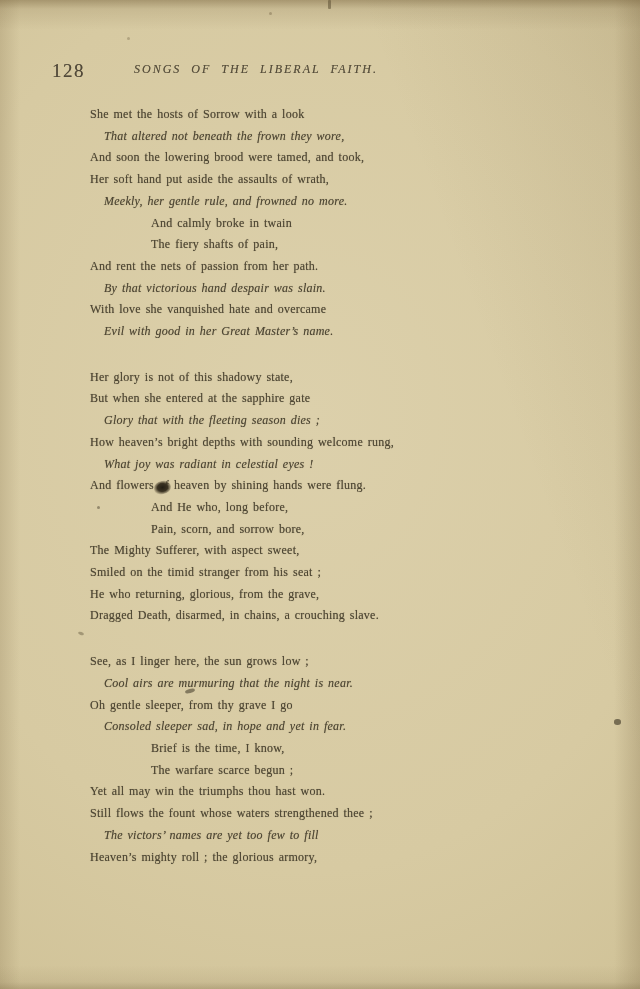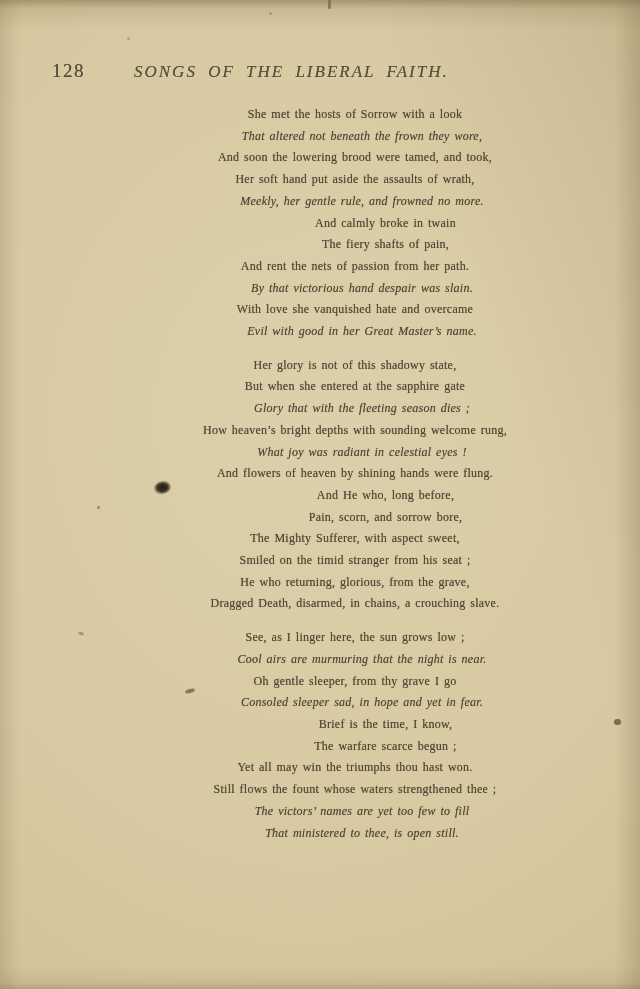--- a/index.html
+++ b/index.html
@@ -8,36 +8,35 @@
     position:relative;width:640px;height:989px;overflow:hidden;
     background:
       linear-gradient(180deg, rgba(120,100,62,.50) 0px, rgba(120,100,62,.16) 9px, rgba(120,100,62,0) 30px),
       linear-gradient(0deg,   rgba(115,96,60,.32) 0px, rgba(115,96,60,.10) 7px, rgba(115,96,60,0) 24px),
       linear-gradient(90deg,  rgba(120,100,64,.20) 0px, rgba(120,100,64,0) 20px),
       linear-gradient(270deg, rgba(120,100,64,.26) 0px, rgba(120,100,64,0) 26px),
       linear-gradient(250deg, rgba(118,98,62,.14) 0%, rgba(118,98,62,0) 28%),
       radial-gradient(120% 92% at 48% 42%, #dcd0ab 0%, #d7caa2 50%, #cfc196 82%, #c2b283 100%);
     font-family:"Liberation Serif","DejaVu Serif",serif;
     color:#4e4734;
-    text-align:center;
   }
   .page-header{position:absolute;top:60px;left:52px;right:40px;height:26px;}
   .page-number{
     position:absolute;left:0;top:0;
     font-size:19px;letter-spacing:1.5px;color:#51493a;
     text-shadow:0 0 .6px rgba(70,60,40,.55);
   }
   .running-title{
     position:absolute;left:82px;top:2px;
-    font-style:italic;font-size:17px;letter-spacing:2px;word-spacing:5px;
+    font-style:italic;font-size:12px;letter-spacing:2px;word-spacing:5px;
     color:#564e3c;white-space:nowrap;
     text-shadow:0 0 .6px rgba(70,60,40,.5);
   }
   .poem{position:absolute;left:90px;top:104px;right:20px;}
-  .stanza + .stanza{margin-top:12px;}
+  .stanza + .stanza{margin-top:24px;}
   .line{
     font-size:12px;line-height:21.7px;white-space:nowrap;
     letter-spacing:.25px;word-spacing:1.5px;
     text-shadow:0 0 .7px rgba(72,62,42,.55);
   }
   .ind1{padding-left:14px;font-style:italic;}
   .ind2{padding-left:61px;}
   .mark{position:absolute;pointer-events:none;}
   .ink-blot{
     left:154px;top:481px;width:17px;height:13px;border-radius:50% 45% 50% 40%;
@@ -103,21 +102,21 @@
       <div class="stanza">
         <div class="line ind0">See, as I linger here, the sun grows low ;</div>
         <div class="line ind1">Cool airs are murmuring that the night is near.</div>
         <div class="line ind0">Oh gentle sleeper, from thy grave I go</div>
         <div class="line ind1">Consoled sleeper sad, in hope and yet in fear.</div>
         <div class="line ind2">Brief is the time, I know,</div>
         <div class="line ind2">The warfare scarce begun ;</div>
         <div class="line ind0">Yet all may win the triumphs thou hast won.</div>
         <div class="line ind0">Still flows the fount whose waters strengthened thee ;</div>
         <div class="line ind1">The victors’ names are yet too few to fill</div>
-        <div class="line ind1">That ministered to thee, is open still.</div>
+        <div class="line ind0">Heaven’s mighty roll ; the glorious armory,</div>
       </div>
     </div>
 
   <div class="mark ink-blot"></div>
   <div class="mark ink-dash"></div>
   <div class="mark edge-mark-top"></div>
   <div class="mark speck-a"></div>
   <div class="mark speck-b"></div>
   <div class="mark speck-c"></div>
   <div class="mark speck-d"></div>

